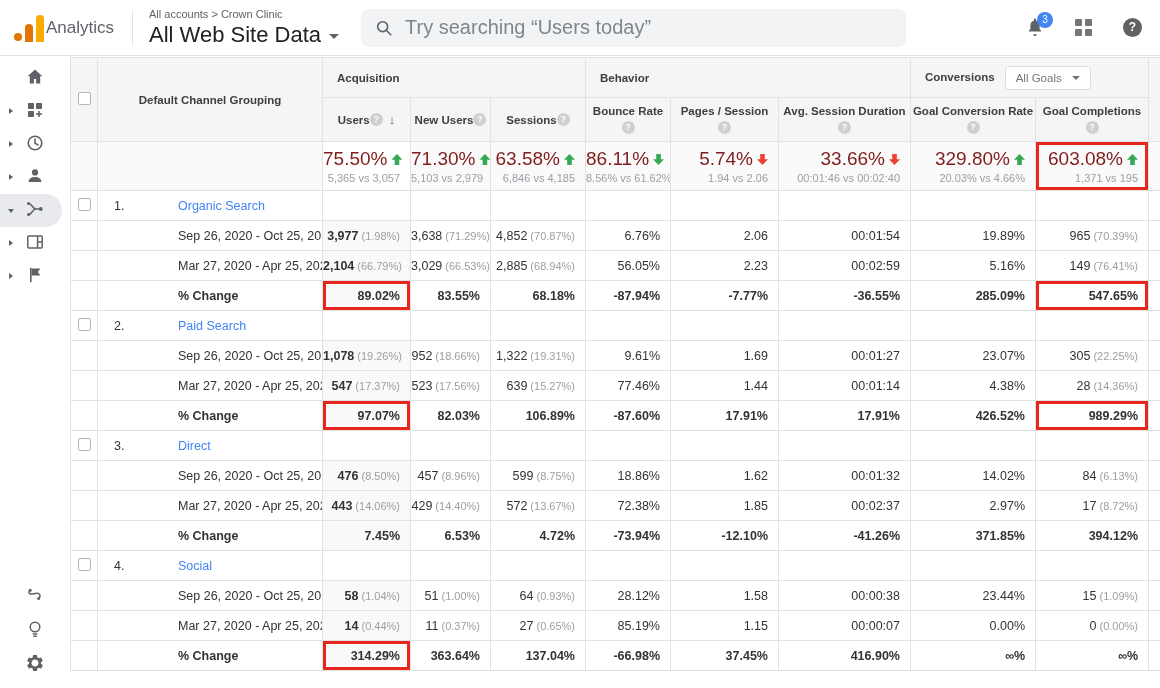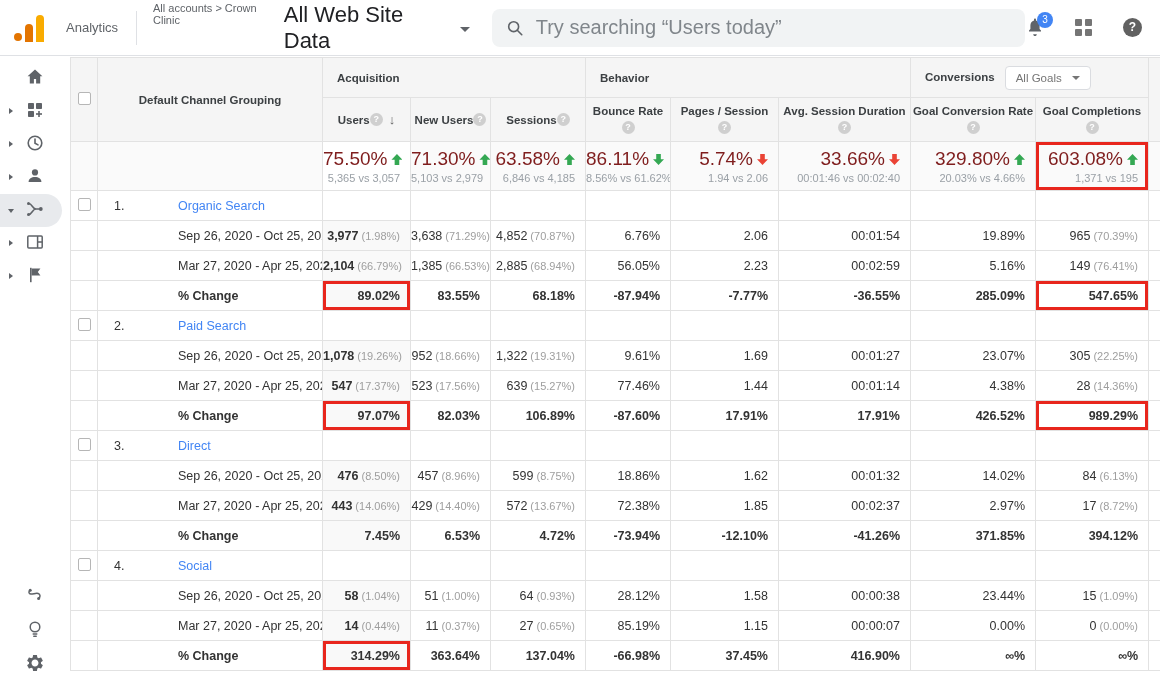--- a/index.html
+++ b/index.html
@@ -6,23 +6,23 @@
   html,body { width:1160px; height:688px; overflow:hidden; background:#fff;
               font-family:"Liberation Sans","DejaVu Sans",sans-serif; }
 
   
   .appbar { position:absolute; top:0; left:0; width:1160px; height:56px;
             display:flex; align-items:center; border-bottom:1px solid #dfe1e5; background:#fff; z-index:5;}
   .logo { position:relative; width:30px; height:28px; margin-left:14px; flex:none; }
   .logo .dot { position:absolute; left:0; top:19px; width:8px; height:8px; border-radius:50%; background:#e37400; }
   .logo .bar1 { position:absolute; left:11px; top:10px; width:8px; height:18px; border-radius:4px 4px 0 0; background:#e37400; }
   .logo .bar2 { position:absolute; left:22px; top:1px; width:8px; height:27px; border-radius:4px 4px 0 0; background:#f9ab00; }
-  .app-name { font-size:13px; color:#5f6368; margin-left:22px; }
+  .app-name { font-size:17px; color:#5f6368; margin-left:2px; }
   .appbar-divider { width:1px; height:34px; background:#dfe1e5; margin:0 16px 0 18px; }
-  .prop-block { display:flex; flex-direction:row; justify-content:center; cursor:pointer; }
+  .prop-block { display:flex; flex-direction:column; justify-content:center; cursor:pointer; }
   .breadcrumb { font-size:11px; color:#5f6368; margin-bottom:2px; }
   .prop-row { display:flex; align-items:center; }
   .prop-name { font-size:22px; color:#202124; }
   .caret-dn { width:0; height:0; border-left:5px solid transparent; border-right:5px solid transparent;
               border-top:5px solid #5f6368; margin-left:8px; margin-top:3px; }
   .search { margin-left:22px; width:545px; height:38px; background:#f1f3f4; border-radius:8px;
             display:flex; align-items:center; }
   .search svg { width:18px; height:18px; margin:0 12px 0 14px; flex:none; }
   .search input { border:none; outline:none; background:transparent; font-size:20px; color:#000000;
                   width:440px; font-family:inherit; }
@@ -347,21 +347,21 @@
           <td class="val"><span class="v">2.06</span></td>
           <td class="val"><span class="v">00:01:54</span></td>
           <td class="val"><span class="v">19.89%</span></td>
           <td class="val"><span class="v">965</span><span class="p">(70.39%)</span></td>
           <td></td>
         </tr>
         <tr class="data date-row">
           <td class="check"></td>
           <td class="row-lab">Mar 27, 2020 - Apr 25, 2020</td>
           <td class="val users-col"><span class="v b">2,104</span><span class="p">(66.79%)</span></td>
-          <td class="val"><span class="v">1,385</span><span class="p">(66.53%)</span></td>
+          <td class="val"><span class="v">3,029</span><span class="p">(66.53%)</span></td>
           <td class="val"><span class="v">2,885</span><span class="p">(68.94%)</span></td>
           <td class="val"><span class="v">56.05%</span></td>
           <td class="val"><span class="v">2.23</span></td>
           <td class="val"><span class="v">00:02:59</span></td>
           <td class="val"><span class="v">5.16%</span></td>
           <td class="val"><span class="v">149</span><span class="p">(76.41%)</span></td>
           <td></td>
         </tr>
         <tr class="data chg-row">
           <td class="check"></td>

